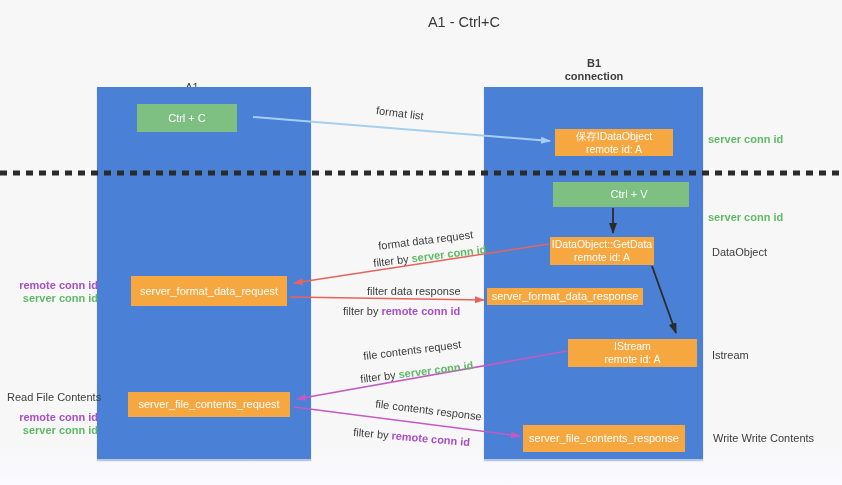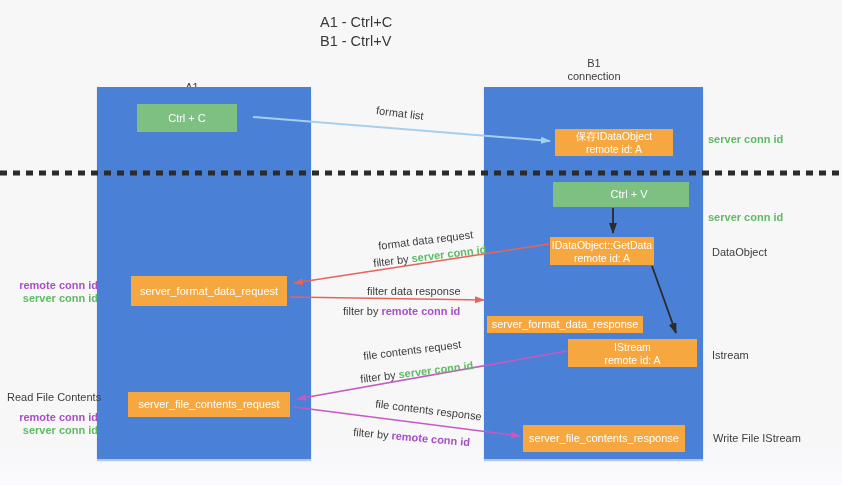--- a/index.html
+++ b/index.html
@@ -14,38 +14,38 @@
     --text-purple:#a84fc8;
     --text-dark:#3d3d3d;
   }
   html,body{margin:0;padding:0;}
   body{font-family:"Liberation Sans",sans-serif;background:#f7f7f7;}
   .stage{
     position:relative;width:842px;height:485px;overflow:hidden;
     background:linear-gradient(180deg,#f7f7f7 0%,#f7f7f7 90%,#fafaff 100%);
   }
   .title{
-    position:absolute;left:320px;top:13px;width:180px;text-align:left;
+    position:absolute;left:320px;top:13px;width:180px;text-align:right;
     font-size:14.5px;line-height:19px;color:#383838;
   }
   .lane{position:absolute;background:var(--column-blue);box-shadow:0 2px 1px rgba(120,145,200,.5);}
   .lane-a1{left:97px;top:87px;width:214px;height:372px;}
   .lane-b1{left:484px;top:87px;width:219px;height:372px;}
   .lane-header{
     position:absolute;width:100px;top:57px;text-align:center;
     font-size:11px;line-height:13px;color:var(--text-dark);
   }
-  .lh-a1{left:142px;margin-top:24px;} .lh-b1{left:544px;}
+  .lh-a1{left:142px;margin-top:24px;} .lh-b1{left:544px;font-weight:bold;}
   .node{
     position:absolute;display:flex;flex-direction:column;align-items:center;justify-content:center;
     color:#fff;font-size:11px;line-height:13px;text-align:center;white-space:nowrap;z-index:3;
   }
   .green{background:var(--node-green);}
   .orange{background:var(--node-orange);}
-  .two-line{font-size:10.5px;justify-content:flex-end;}
+  .two-line{font-size:10.5px;}
   svg.arrows{position:absolute;left:0;top:0;z-index:2;pointer-events:none;}
   .s-lb{stroke:var(--arrow-lightblue);} .s-rd{stroke:var(--arrow-red);}
   .s-mg{stroke:var(--arrow-magenta);} .s-bk{stroke:var(--arrow-black);}
   .f-lb{fill:var(--arrow-lightblue);} .f-rd{fill:var(--arrow-red);}
   .f-mg{fill:var(--arrow-magenta);} .f-bk{fill:var(--arrow-black);}
   .alabel{
     position:absolute;font-size:11px;color:var(--text-dark);white-space:nowrap;z-index:4;
     line-height:13px;
   }
   .green-t{color:var(--text-green);font-weight:bold;}
@@ -56,21 +56,20 @@
   .r7{transform:rotate(7deg);transform-origin:center;}
   .r5{transform:rotate(5deg);transform-origin:center;}
 </style>
 </head>
 <body>
 
 <div class="stage">
 
   <div class="title">
     <div>A1 - Ctrl+C</div>
-    <div>B1 - Ctrl+V</div>
   </div>
 
   <div class="lane-header lh-a1">
     <div>A1</div>
     <div>remote</div>
   </div>
   <div class="lane-header lh-b1">
     <div>B1</div>
     <div>connection</div>
   </div>
@@ -118,21 +117,21 @@
 
   <div class="node orange two-line" style="left:550px;top:237px;width:104px;height:28px;">
     <div>IDataObject::GetData</div>
     <div>remote id: A</div>
   </div>
 
   <div class="node orange" style="left:131px;top:276px;width:156px;height:30px;">
     <div>server_format_data_request</div>
   </div>
 
-  <div class="node orange" style="left:487px;top:288px;width:156px;height:17px;margin-top:28px;">
+  <div class="node orange" style="left:487px;top:288px;width:156px;height:17px;">
     <div>server_format_data_response</div>
   </div>
 
   <div class="node orange two-line" style="left:568px;top:339px;width:129px;height:28px;">
     <div>IStream</div>
     <div>remote id: A</div>
   </div>
 
   <div class="node orange" style="left:523px;top:425px;width:162px;height:27px;">
     <div>server_file_contents_response</div>
@@ -161,21 +160,21 @@
 
   <div class="alabel r7" style="left:375px;top:404px;">file contents response</div>
   <div class="alabel r5" style="left:353px;top:431px;">
     <span>filter by</span><span class="purple-t gap">remote conn id</span>
   </div>
 
   <div class="alabel green-t" style="left:708px;top:133px;">server conn id</div>
   <div class="alabel green-t" style="left:708px;top:211px;">server conn id</div>
   <div class="alabel" style="left:712px;top:246px;text-align:center;">DataObject</div>
   <div class="alabel" style="left:712px;top:349px;">Istream</div>
-  <div class="alabel" style="left:713px;top:432px;">Write File IStream</div>
+  <div class="alabel" style="left:713px;top:432px;">Write Write Contents</div>
 
   <div class="side-pair" style="left:8px;top:279px;">
     <div class="purple-t">remote conn id</div>
     <div class="green-t">server conn id</div>
   </div>
   <div class="alabel" style="left:7px;top:391px;">Read File Contents</div>
   <div class="side-pair" style="left:8px;top:411px;">
     <div class="purple-t">remote conn id</div>
     <div class="green-t">server conn id</div>
   </div>

